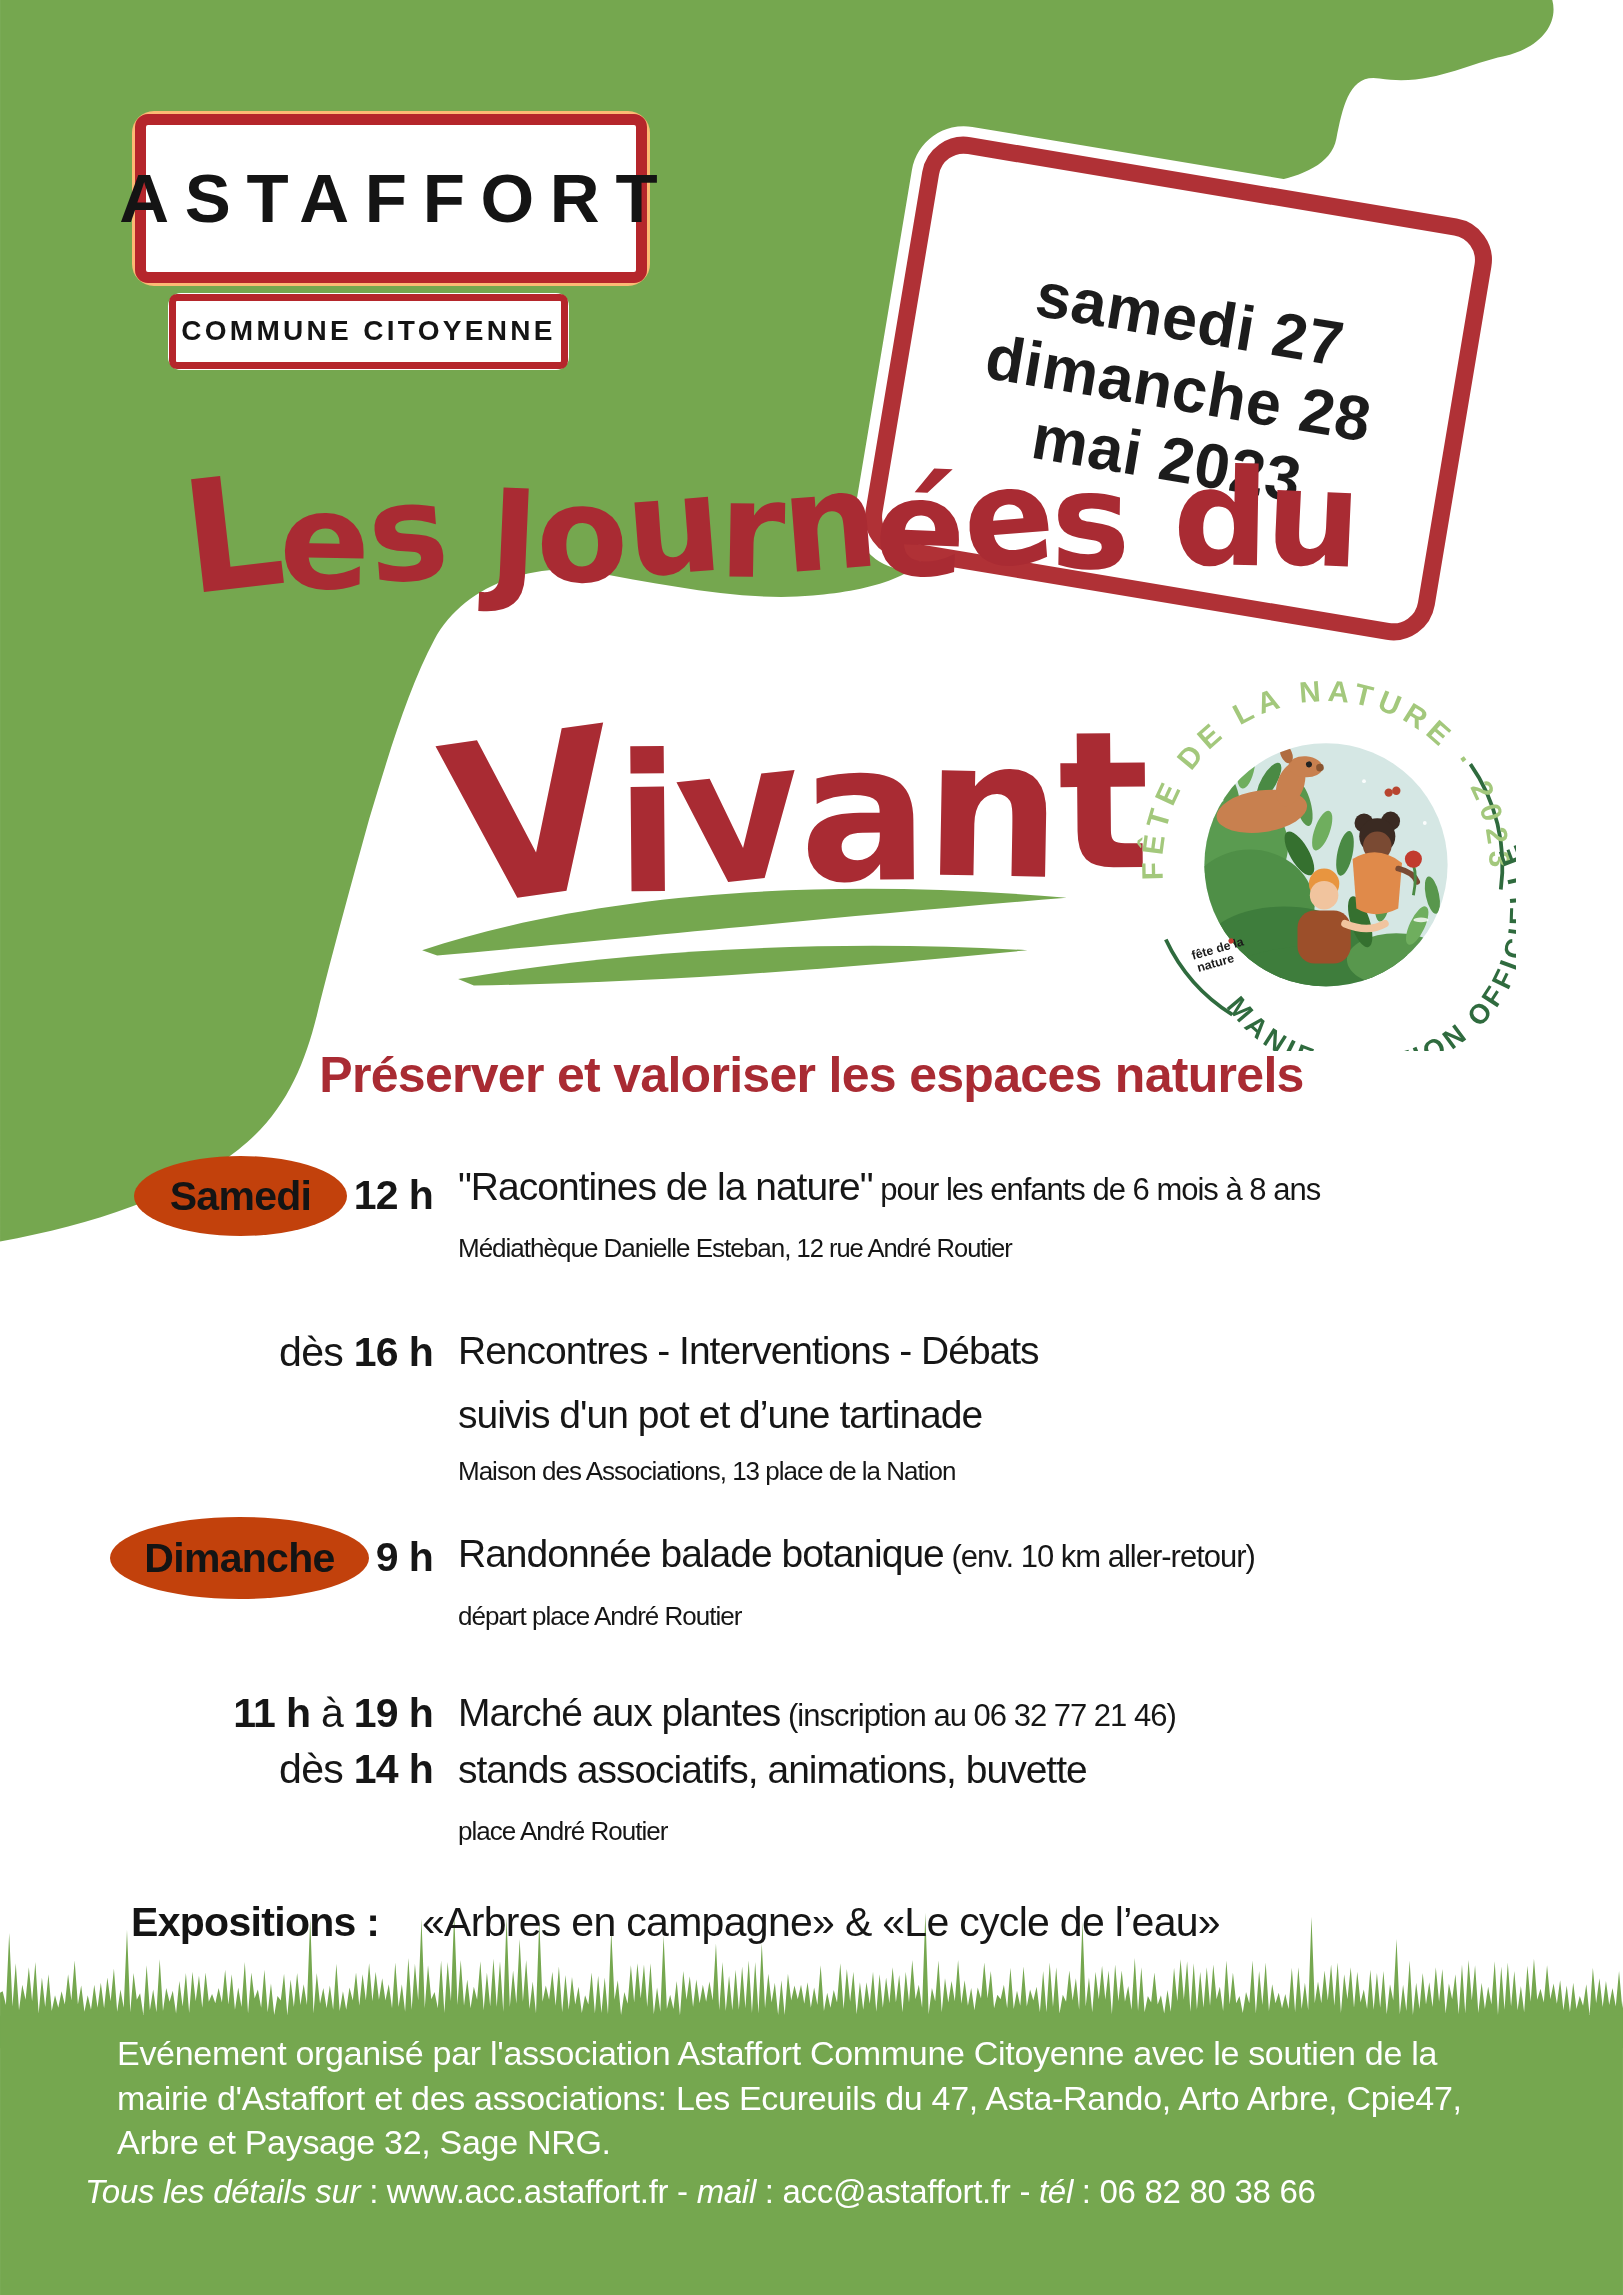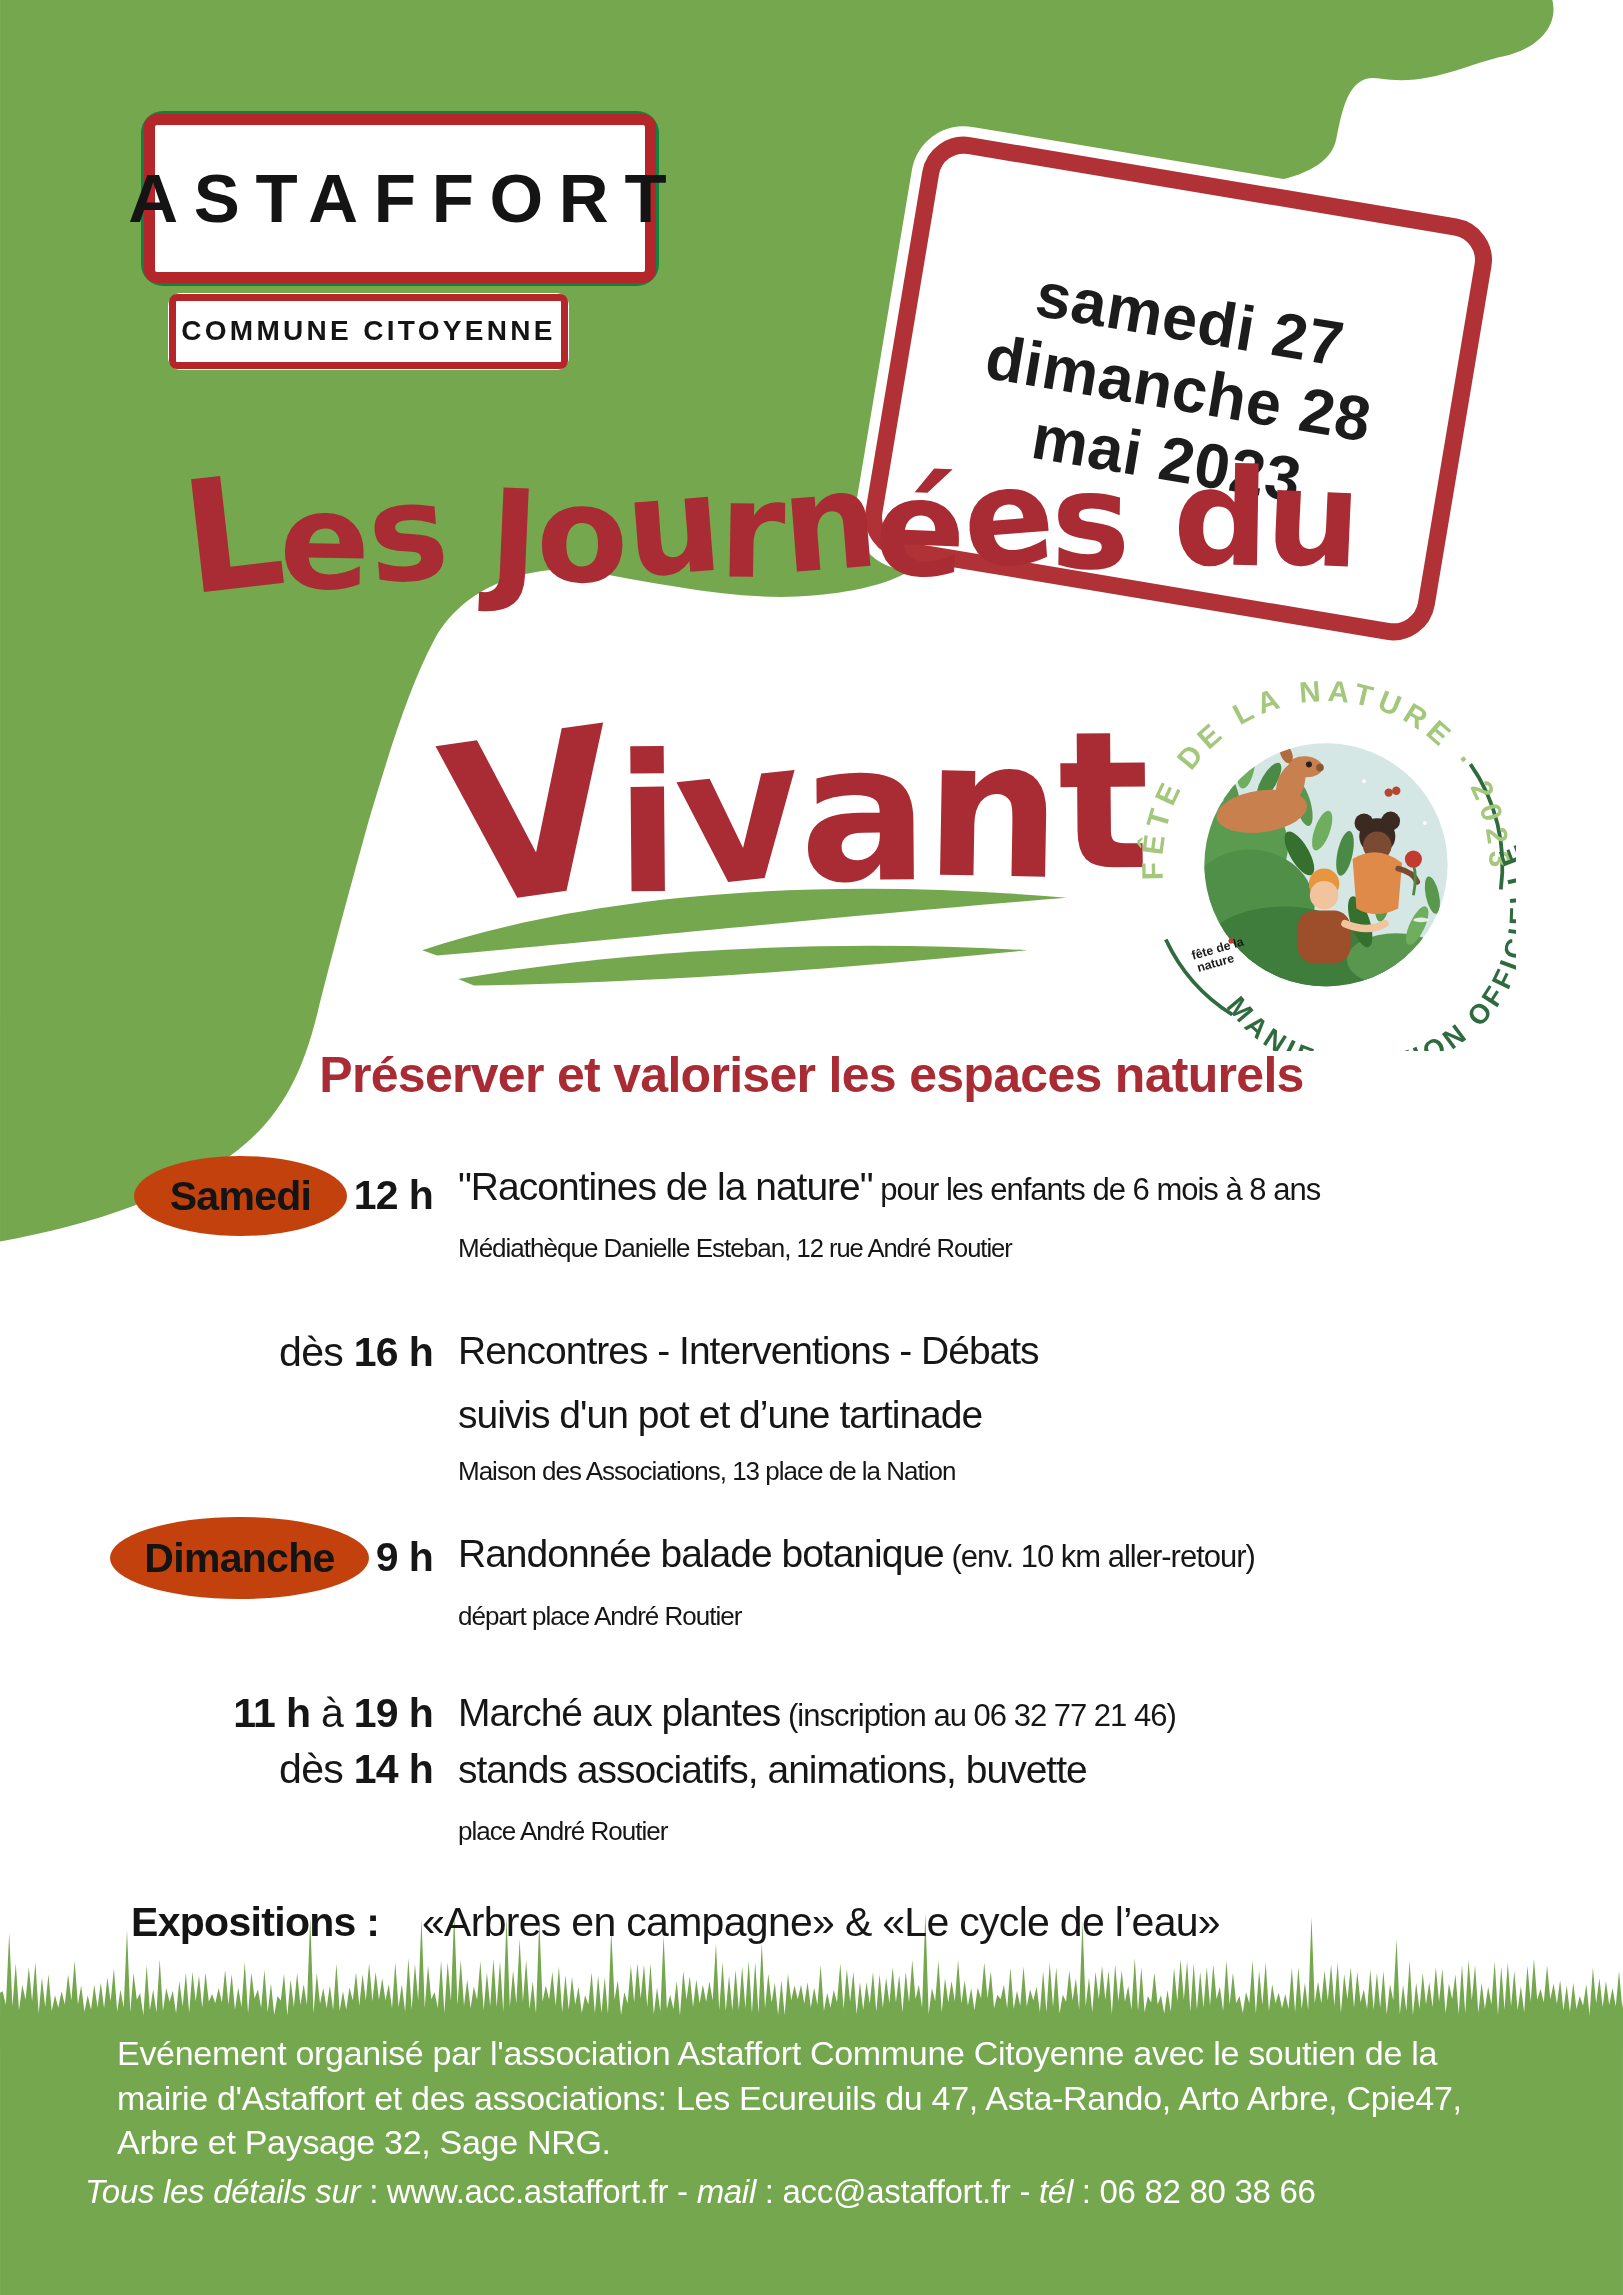--- a/index.html
+++ b/index.html
@@ -1,21 +1,21 @@
 <!DOCTYPE html>
 <html style="font-size:10.5px"><head>
 <meta charset="utf-8">
 <style>
   html,body{margin:0;padding:0;background:#ffffff;}
   #poster{position:relative;width:1623px;height:2295px;overflow:hidden;background:#ffffff;
           font-family:"Liberation Sans",sans-serif;color:#1b1b1b;}
   #bg{position:absolute;left:0;top:0;width:1623px;height:2295px;}
 
   
-  .sign{position:absolute;left:141px;top:111px;width:518px;height:175px;background:#15803d;
+  .sign{position:absolute;left:132px;top:111px;width:518px;height:175px;background:#fdba74;
         border-radius:22px;display:flex;align-items:center;justify-content:center;}
   .sign-inner{width:calc(100% - 27.5px);height:calc(100% - 27.5px);border:11px solid #B5262B;
         border-radius:13px;background:#fff;display:flex;align-items:center;justify-content:center;}
   .sign-title{font-weight:700;font-size:69px;letter-spacing:15.7px;color:#141414;white-space:nowrap;padding-left:10.5px;}
   .sign2{position:absolute;left:168px;top:293px;width:401px;height:77px;background:#fff;
         border-radius:13px;display:flex;align-items:center;justify-content:center;}
   .sign2-inner{width:calc(100% - 15.7px);height:calc(100% - 15.7px);border:7.2px solid #B5262B;
         border-radius:7.9px;background:#fff;display:flex;align-items:center;justify-content:center;}
   .sign2-title{font-weight:700;font-size:28px;letter-spacing:3.3px;color:#141414;white-space:nowrap;}
 

